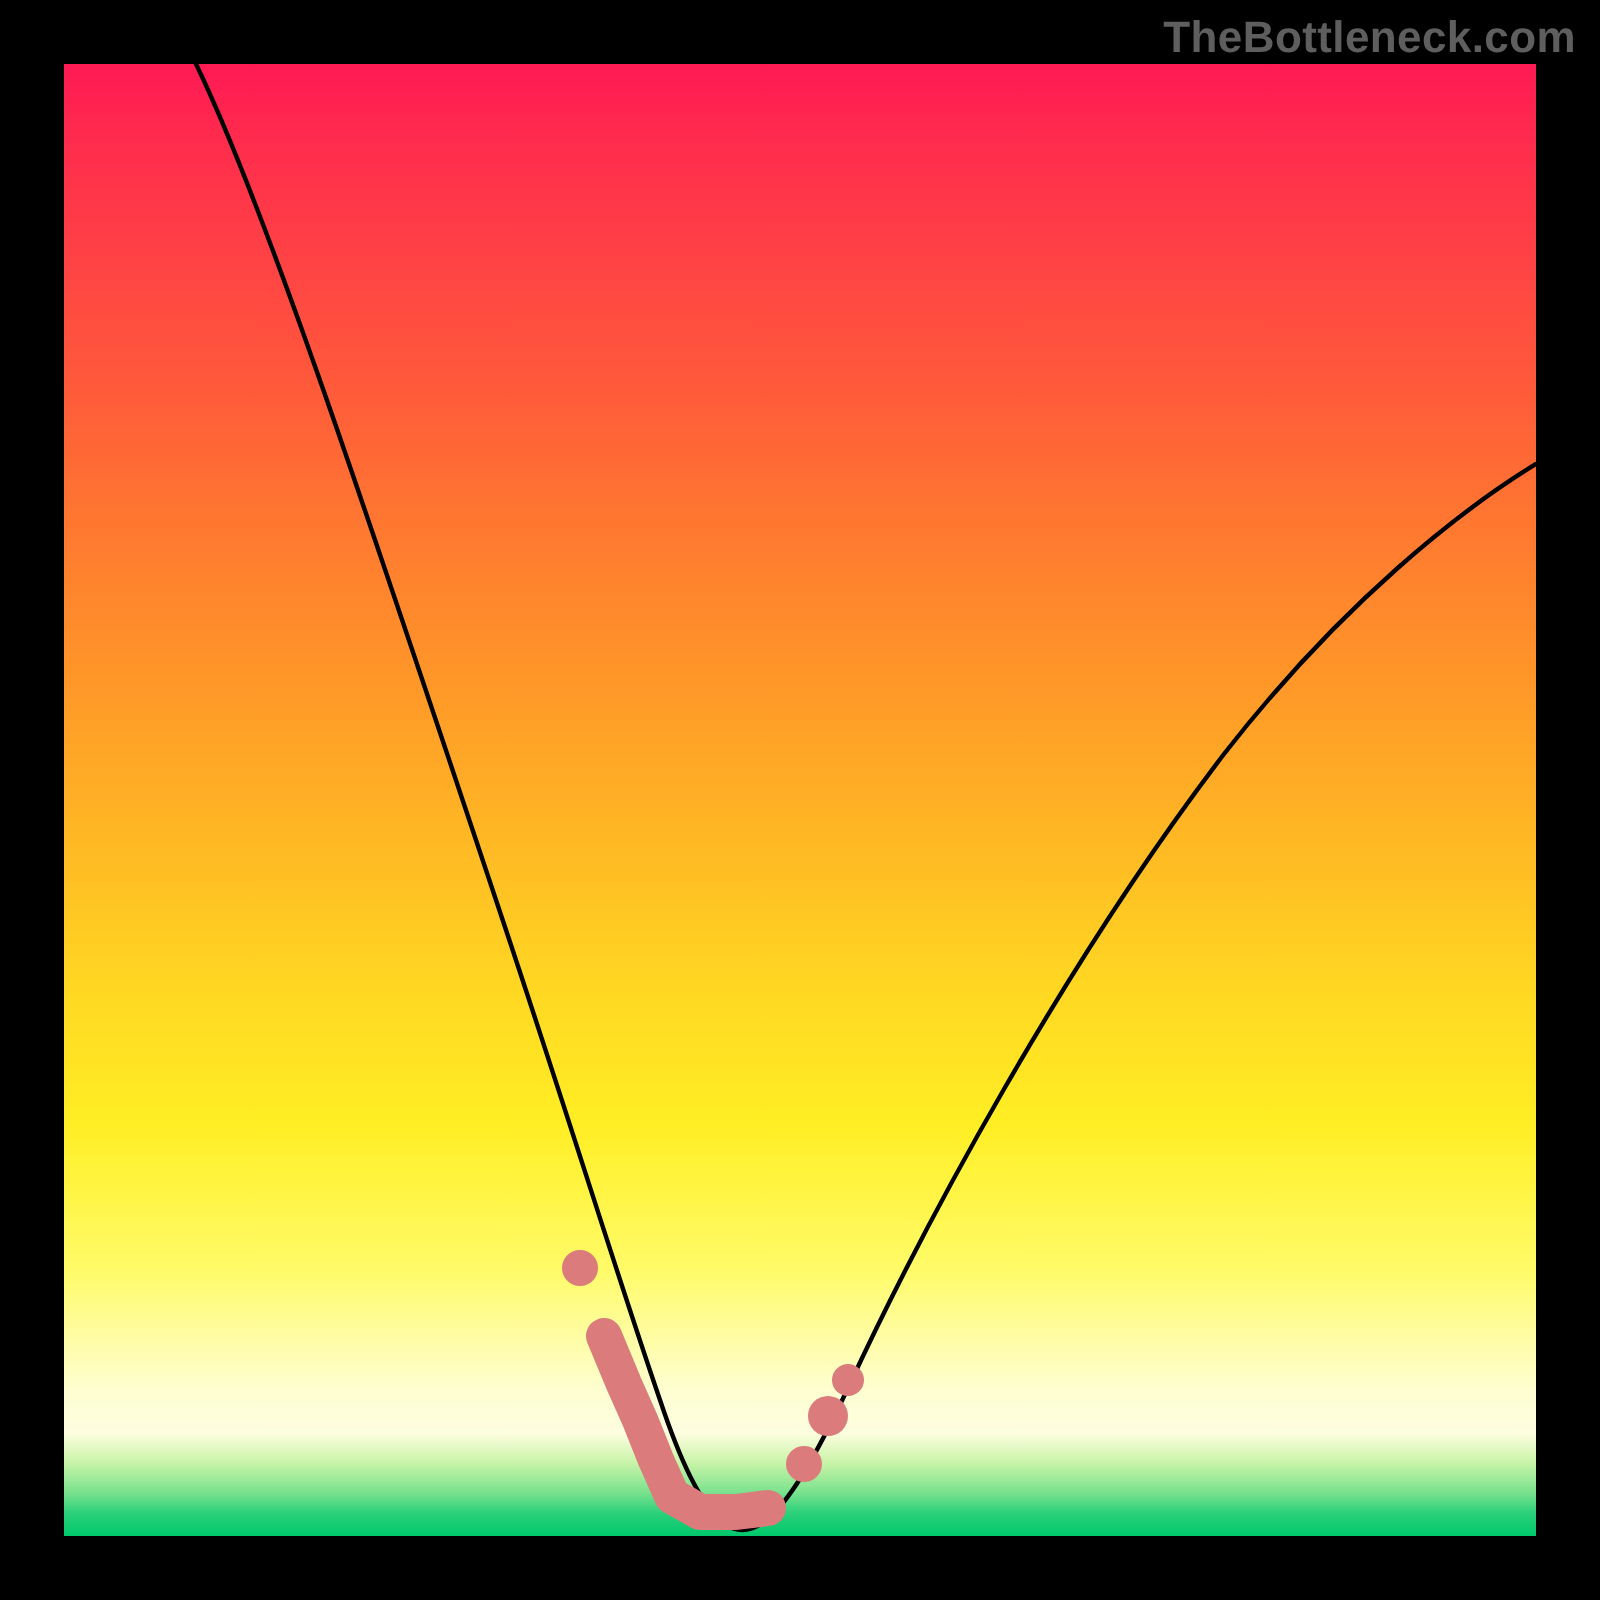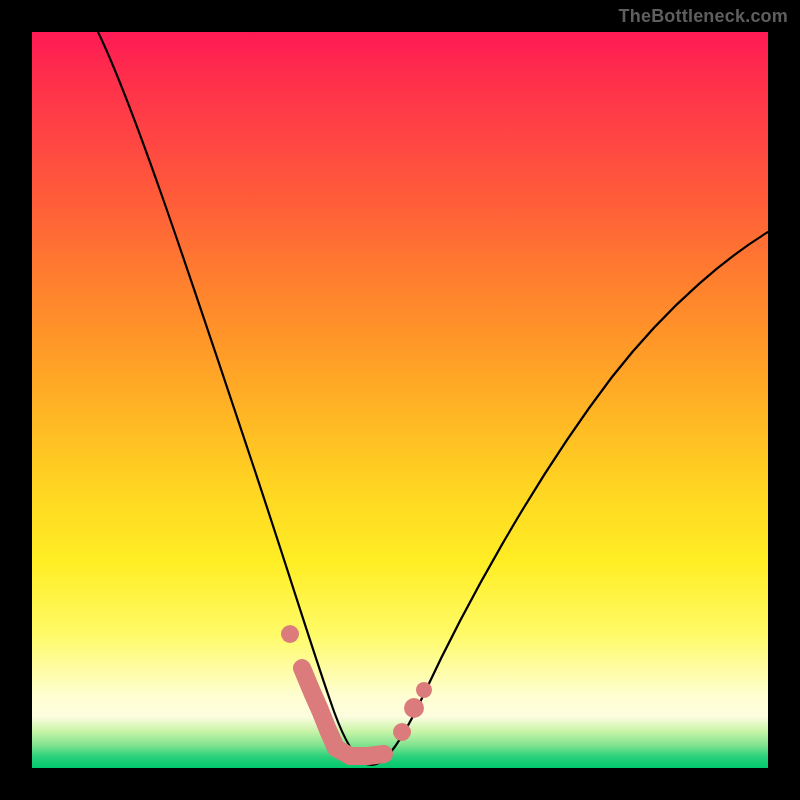--- a/index.html
+++ b/index.html
@@ -47,21 +47,21 @@
       #29d07a 98.5%,
       #00c86c 100%
     );
   }
   .watermark {
     position: absolute;
     top: 6px;
     right: 12px;
     color: #5e5e5e;
     font-family: Arial, Helvetica, sans-serif;
-    font-size: 18px;
+    font-size: 22px;
     font-weight: 600;
     letter-spacing: 0.2px;
     user-select: none;
   }
   svg.overlay {
     position: absolute;
     left: 0;
     top: 0;
     width: 736px;
     height: 736px;

